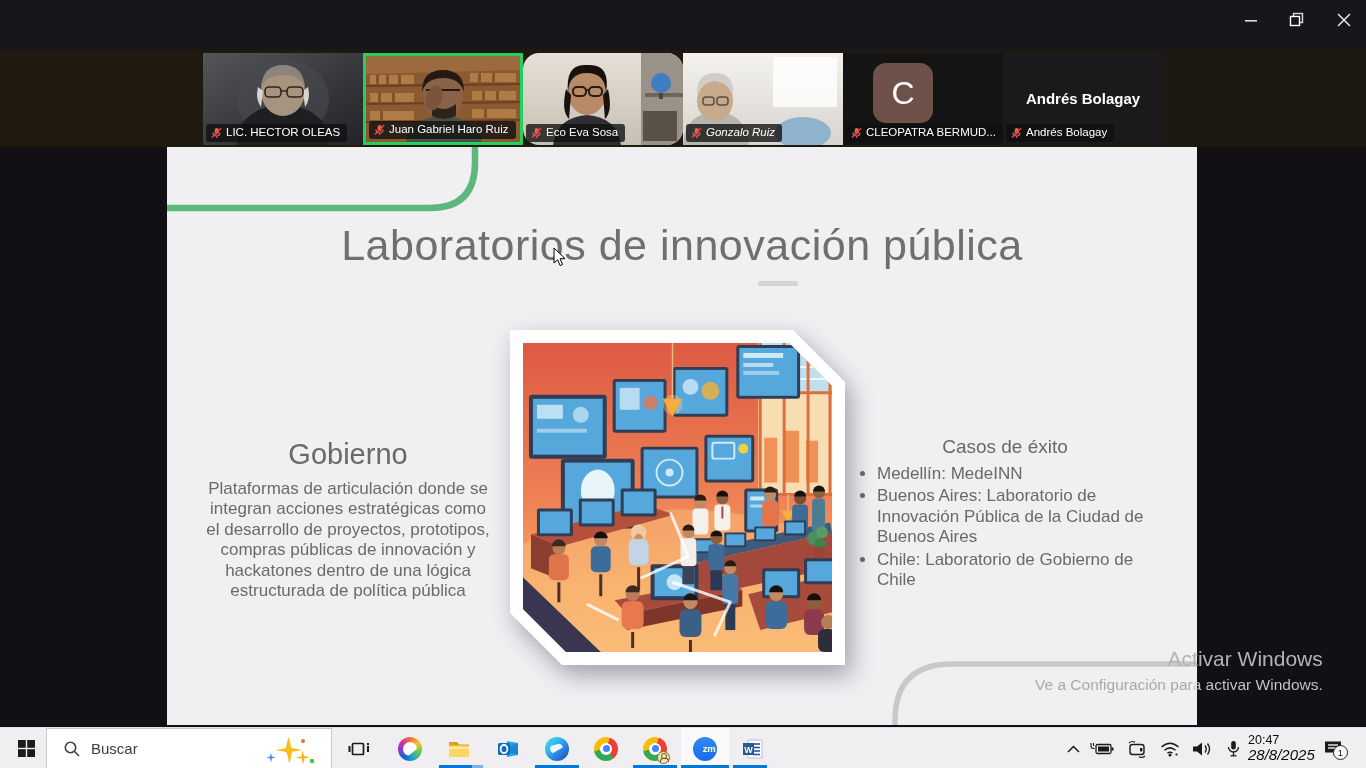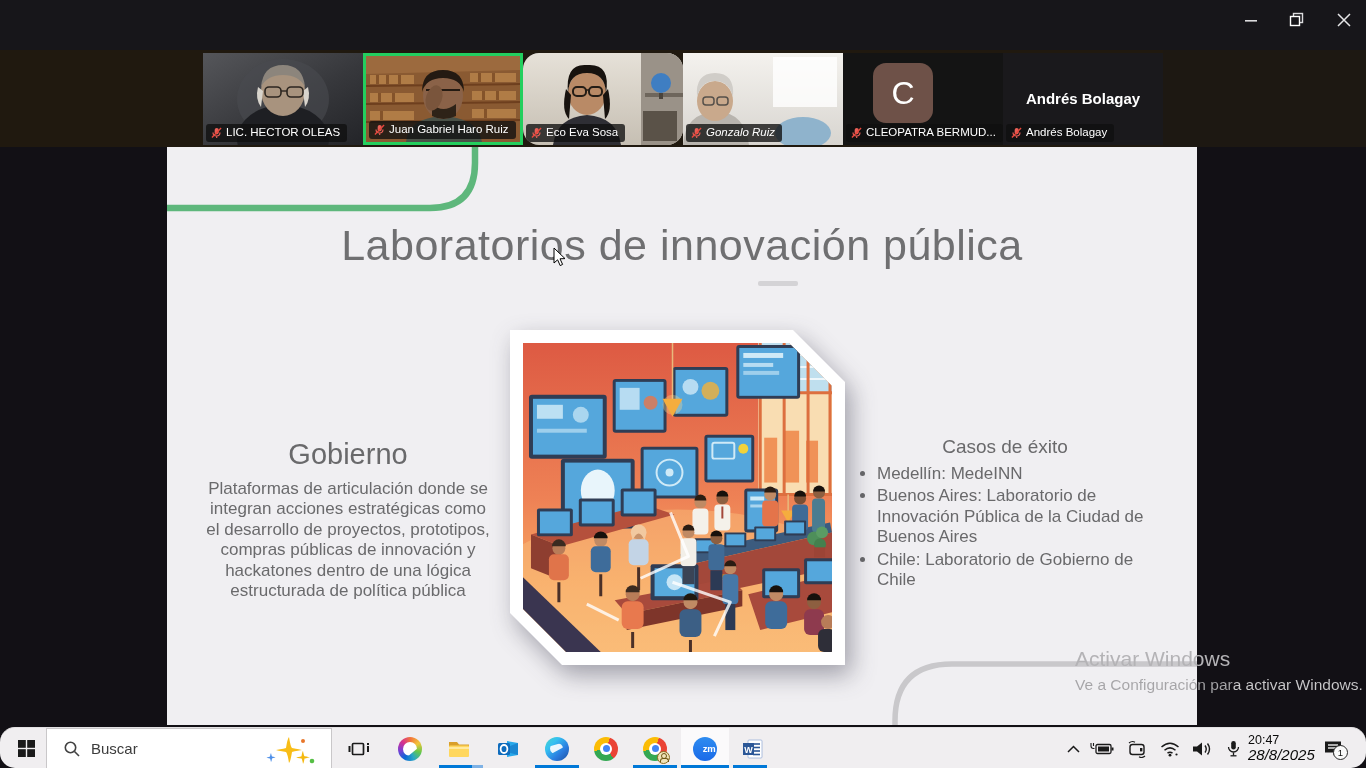--- a/index.html
+++ b/index.html
@@ -30,30 +30,30 @@
   .enfoque p{margin:0;font-size:17px;line-height:1.2;}
   .casos{position:absolute;left:688px;top:289px;width:300px;color:#69696b;}
   .casos h2{margin:0 0 6px 0;font-size:19px;font-weight:400;text-align:center;}
   .casos ul{margin:0;padding-left:22px;font-size:17px;line-height:1.2;}
   .casos li{margin-bottom:2px;}
   .photo-shadow{position:absolute;left:343px;top:183px;filter:drop-shadow(6px 10px 12px rgba(40,40,60,.40));}
   .photo-frame{position:relative;width:335px;height:335px;background:#fff;
      clip-path:polygon(0 0,283px 0,100% 52px,100% 100%,52px 100%,0 283px);}
   .photo-inner{position:absolute;left:13px;top:13px;width:309px;height:309px;
      clip-path:polygon(0 0,266px 0,100% 43px,100% 100%,43px 100%,0 266px);}
-  .watermark{position:absolute;left:908px;top:500px;text-align:left;pointer-events:none;}
+  .watermark{position:absolute;left:868px;top:500px;text-align:right;pointer-events:none;}
   .watermark .l1{font-size:21px;color:#b4b3b6;}
   .watermark .l2{margin-top:5px;font-size:15.5px;white-space:nowrap;
      background:linear-gradient(90deg,#a5a4a7 0 158px,#c9c8ca 158px);
      -webkit-background-clip:text;background-clip:text;color:transparent;}
   .curve{position:absolute;pointer-events:none;}
   
   .cursor{position:absolute;left:553px;top:247px;z-index:50;}
   
-  .taskbar{position:absolute;left:0;top:727px;width:1366px;height:41px;background:#f0eef0;border-top:1px solid #e3e1e3;box-sizing:border-box;border-radius:15px;}
+  .taskbar{position:absolute;left:0;top:727px;width:1366px;height:41px;background:#f0eef0;border-top:1px solid #e3e1e3;box-sizing:border-box;}
   .tb-item{position:absolute;top:0;height:41px;display:flex;align-items:center;justify-content:center;cursor:default;}
   .searchbox{position:absolute;left:46px;top:0;width:286px;height:41px;background:#fff;border:1px solid #c9c7c9;
      box-sizing:border-box;display:flex;align-items:center;}
   .searchbox span{font-size:15px;color:#3c3c3c;margin-left:10px;}
   .zoom-btn-bg{position:absolute;left:681px;top:0;width:48px;height:41px;background:#fbfafb;}
   .runline{position:absolute;bottom:0;height:3px;background:#0078d7;}
   .runline.lite{background:#7fb2e5;}
   .tray-clock{position:absolute;left:1248px;top:5px;width:66px;text-align:left;color:#0a0a0a;}
   .tray-clock .t{font-size:12.5px;line-height:15px;}
   .tray-clock .d{font-size:15px;line-height:14px;font-style:italic;}

